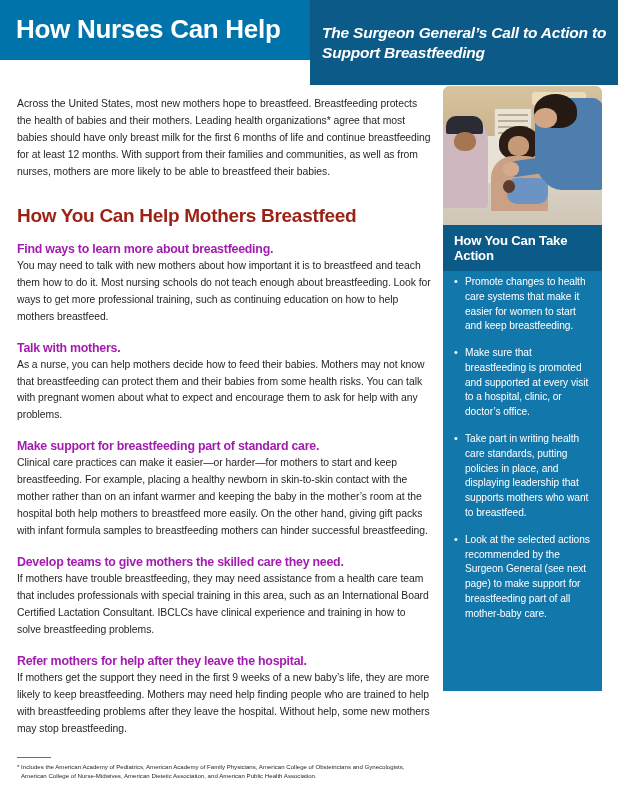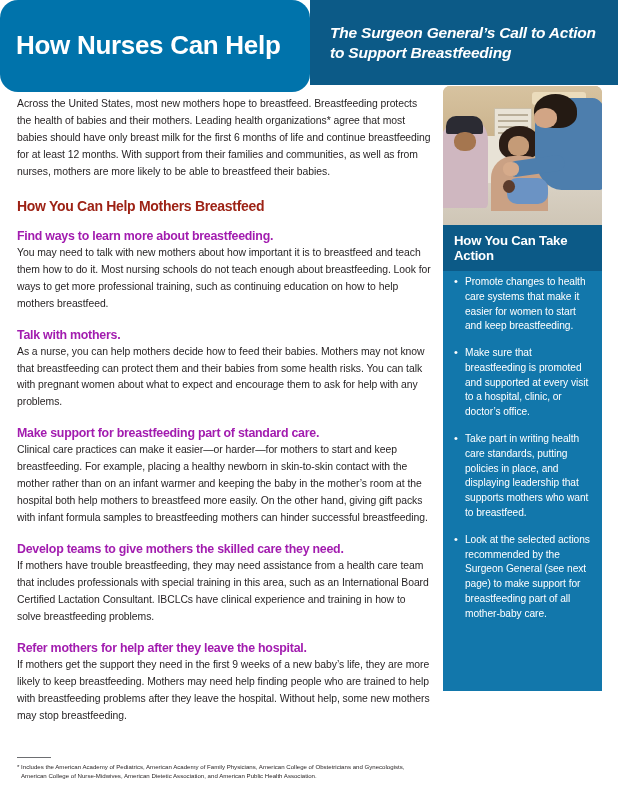--- a/index.html
+++ b/index.html
@@ -22,34 +22,33 @@
   
   .header {
     position: absolute;
     top: 0; left: 0;
     width: 618px;
     height: 85px;
     display: flex;
   }
   .header-left {
     width: 310px;
-    height: 92px;
+    height: 60px;
     background: #0073ab;
     display: flex;
     align-items: center;
     padding-left: 16px;
-    border-radius: 18px;
   }
   .header-right {
     width: 308px;
     height: 85px;
     background: #0c5a87;
     display: flex;
     align-items: center;
-    padding-left: 20px;
+    padding-left: 12px;
     padding-right: 10px;
   }
   .title-main {
     color: #ffffff;
     font-size: 26px;
     font-weight: bold;
     letter-spacing: -0.3px;
     line-height: 1.05;
   }
   .title-sub {
@@ -69,24 +68,24 @@
     width: 415px;
   }
   .intro {
     font-size: 10.4px;
     line-height: 1.63;
     color: #231f20;
     letter-spacing: -0.05px;
   }
   .sec-title {
     color: #9d2215;
-    font-size: 14px;
+    font-size: 19px;
     font-weight: bold;
     letter-spacing: -0.3px;
-    margin-top: 17px;
+    margin-top: 24px;
     margin-bottom: 9px;
   }
   .sub-head {
     color: #a21caf;
     font-size: 12.4px;
     font-weight: bold;
     letter-spacing: -0.25px;
     margin-top: 15px;
     margin-bottom: 2px;
   }

